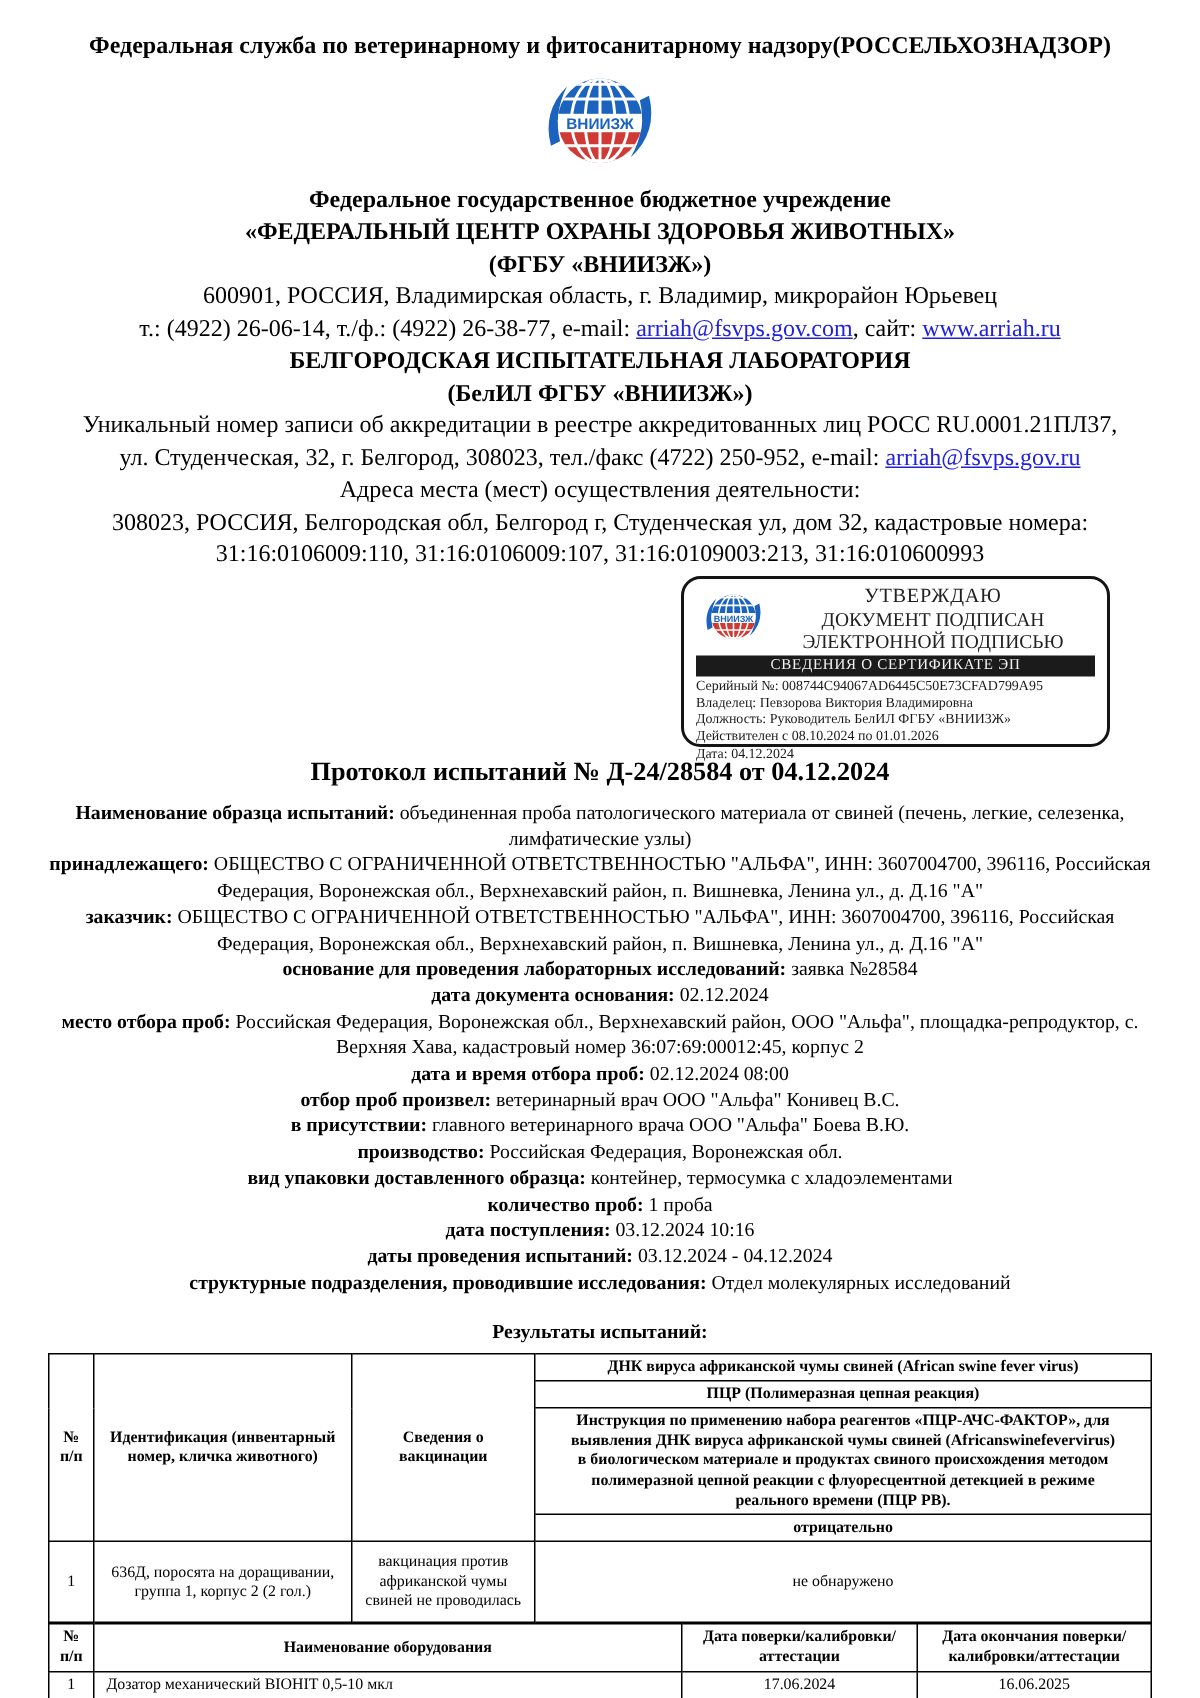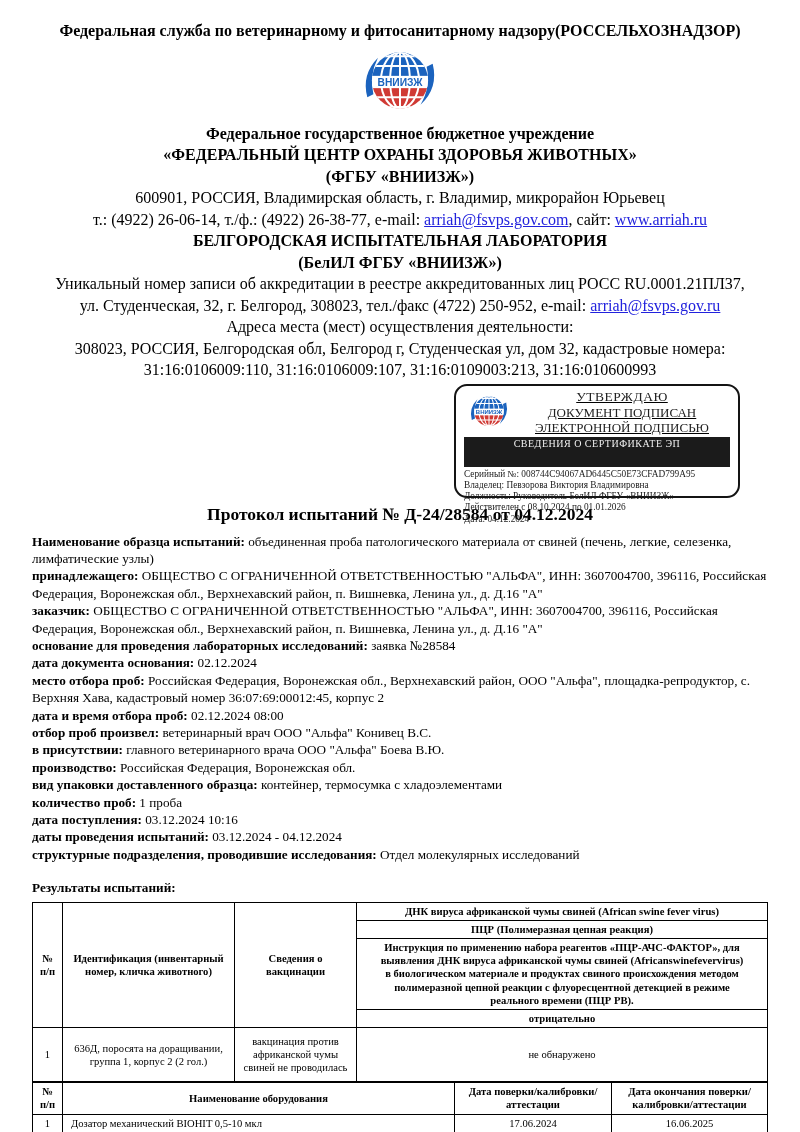--- a/index.html
+++ b/index.html
@@ -17,31 +17,31 @@
   a.lnk { color:#2222dd; text-decoration:underline; cursor:pointer; }
   
   .stamp-row { position:relative; height:121px; }
   .stamp {
     position:absolute; top:3px; right:28px; width:286px; height:114px;
     border:2.5px solid #141414; border-radius:13px; background:#fff;
     padding:3px 8px 2px 8px; text-align:center;
   }
   .stamp-top { display:flex; align-items:center; }
   .stamp-top .slogo { width:50px; flex:0 0 50px; }
-  .stamp-top .stxt { flex:1;text-decoration:underline; }
+  .stamp-top .stxt { flex:1; }
   .stamp-approve { font-size:13.5px; color:#222; letter-spacing:.5px; }
   .stamp-signed { font-size:13px; color:#222; line-height:15px; }
   .stamp-bar {
     background:#1b1b1b; color:#f2f2f2; font-size:10px; letter-spacing:.5px;
-    padding:1px 0 18px 0; margin:2px 0 2px 0;
+    padding:1px 0 2px 0; margin:2px 0 2px 0;
   }
   .stamp-lines { text-align:left; font-size:9.3px; line-height:11.3px; color:#1a1a1a; }
   
   h1.title { font-size:17.5px; font-weight:bold; text-align:center; margin:2px 0 8px 0; }
-  .fields p { font-size:13.2px; line-height:17.4px; text-align:left; }
+  .fields p { font-size:13.2px; line-height:17.4px; text-align:center; }
   .fields b { font-weight:bold; }
   .sec-title { font-size:13.2px; font-weight:bold; line-height:18px; margin-top:16px; }
   .sec-title2 { font-size:13.2px; line-height:18px; margin:7px 0 3px 2px; }
   
   table { border-collapse:collapse; width:736px; table-layout:fixed; }
   table, th, td { border:1px solid #000; }
   .res-table { margin-top:5px; }
   .res-table th, .res-table td {
     font-size:10.6px; line-height:13.2px; text-align:center; vertical-align:middle; padding:2px 5px;
   }

